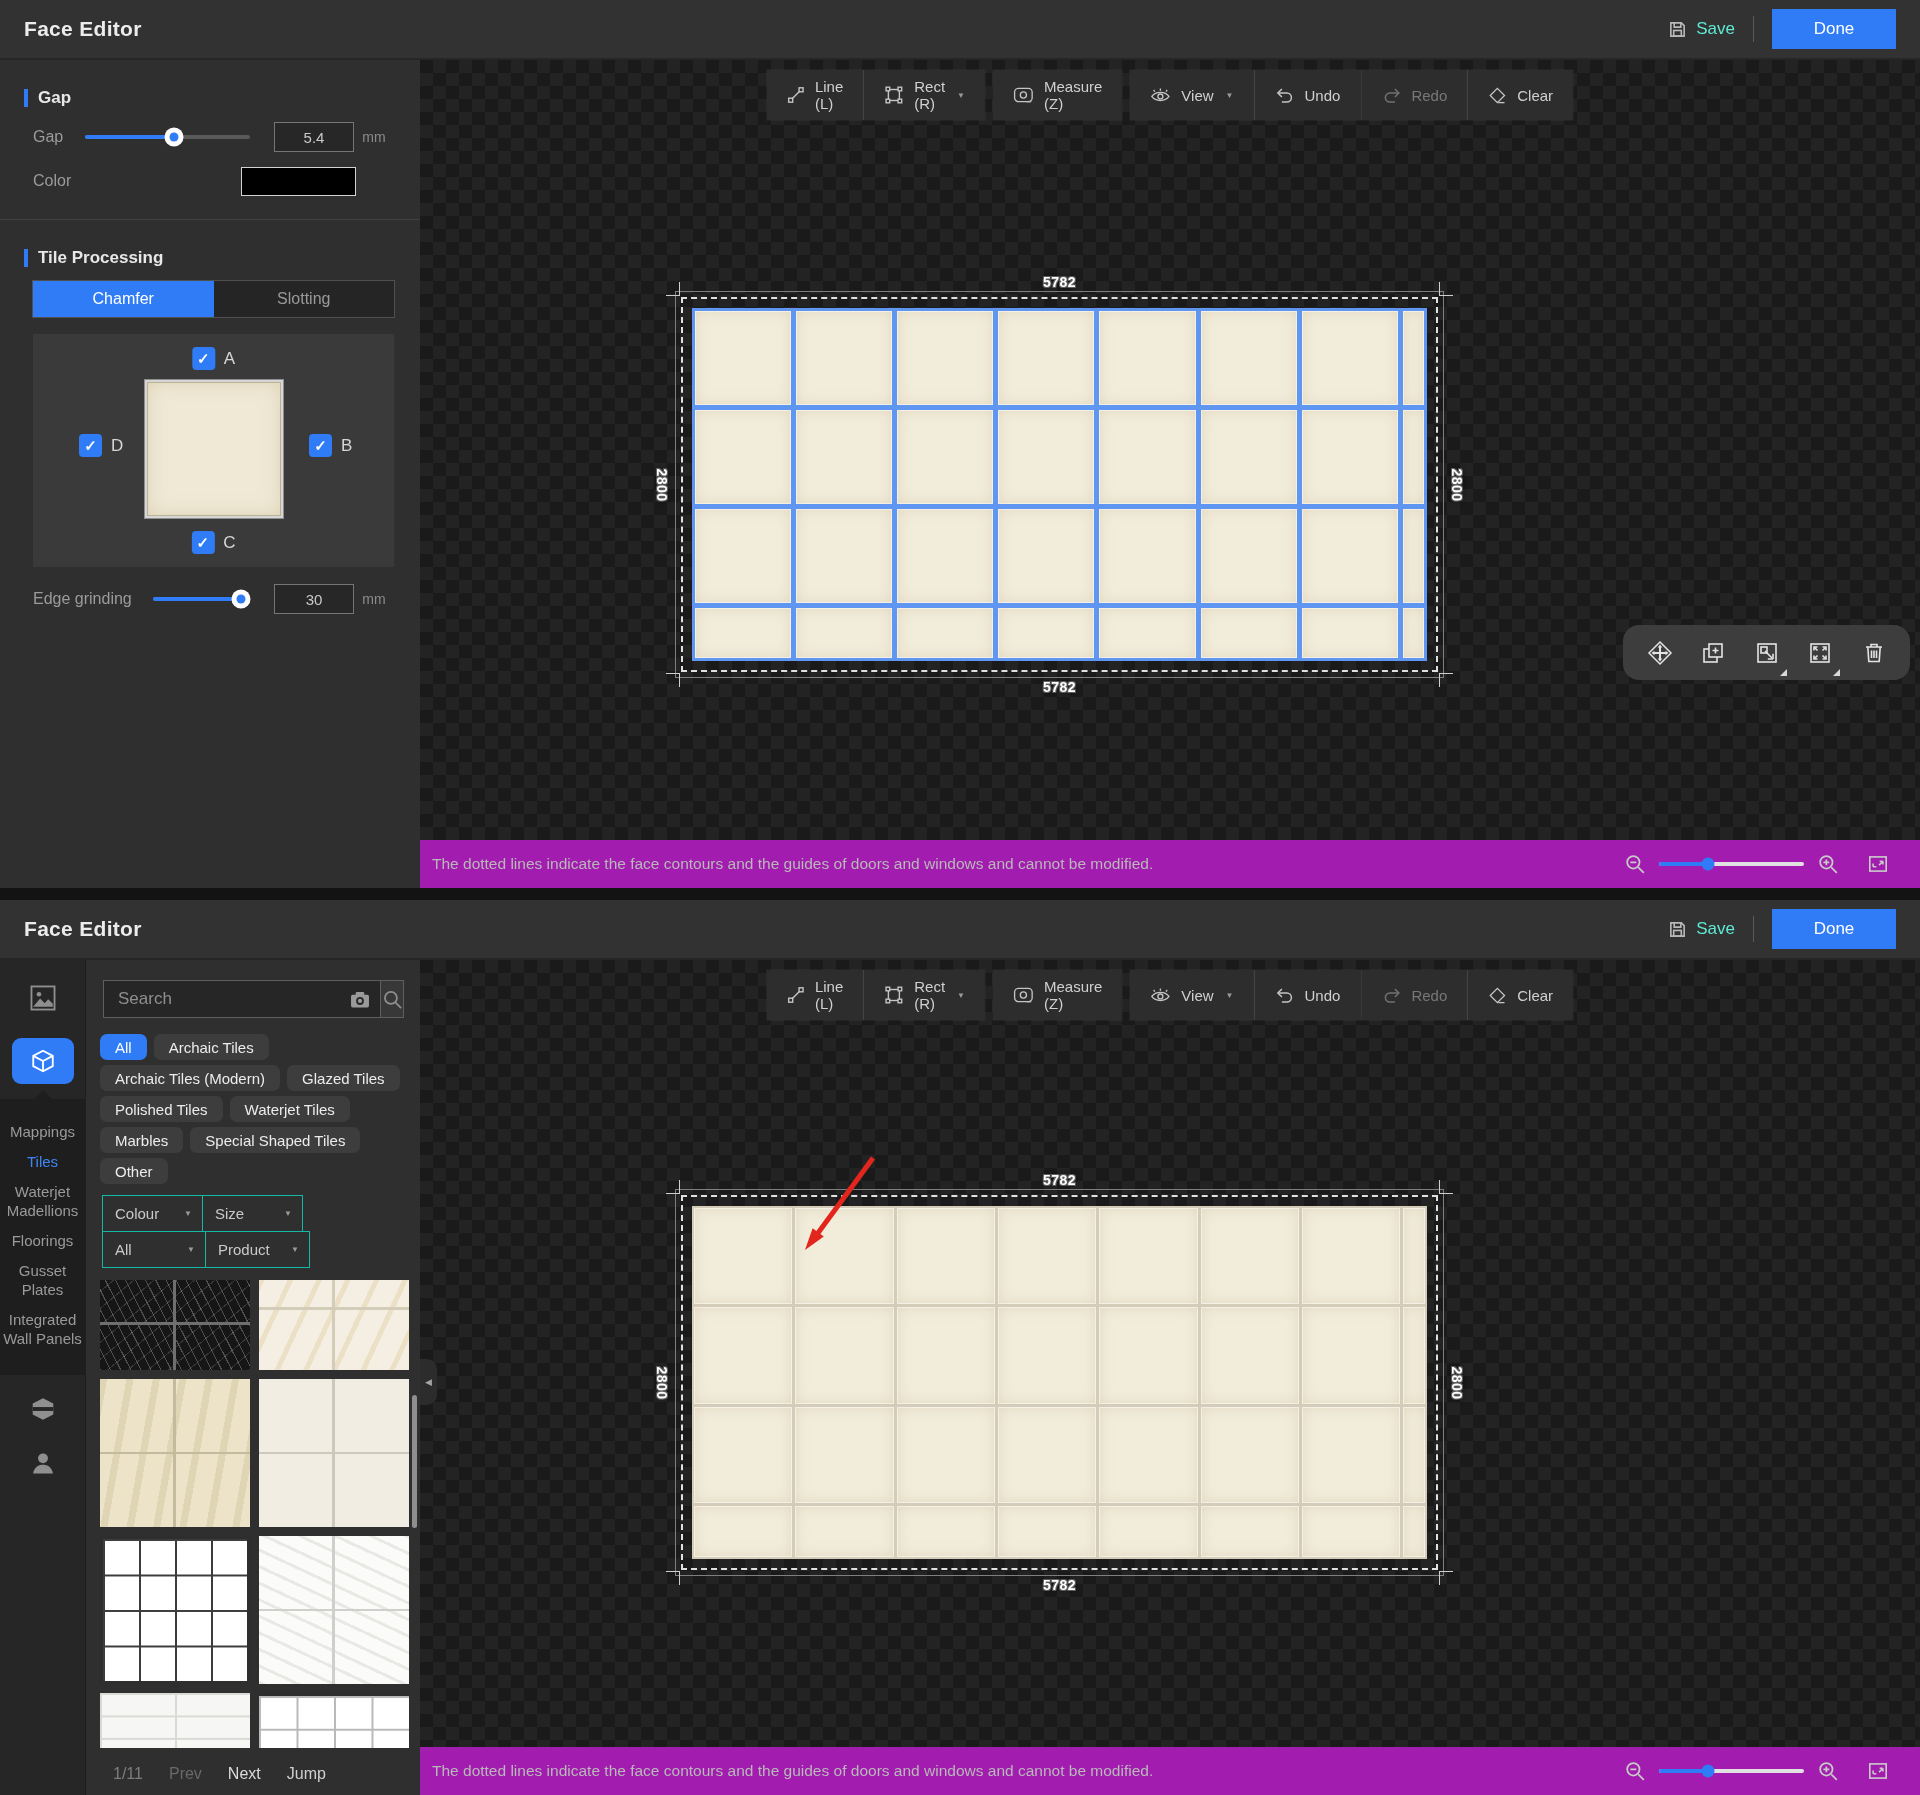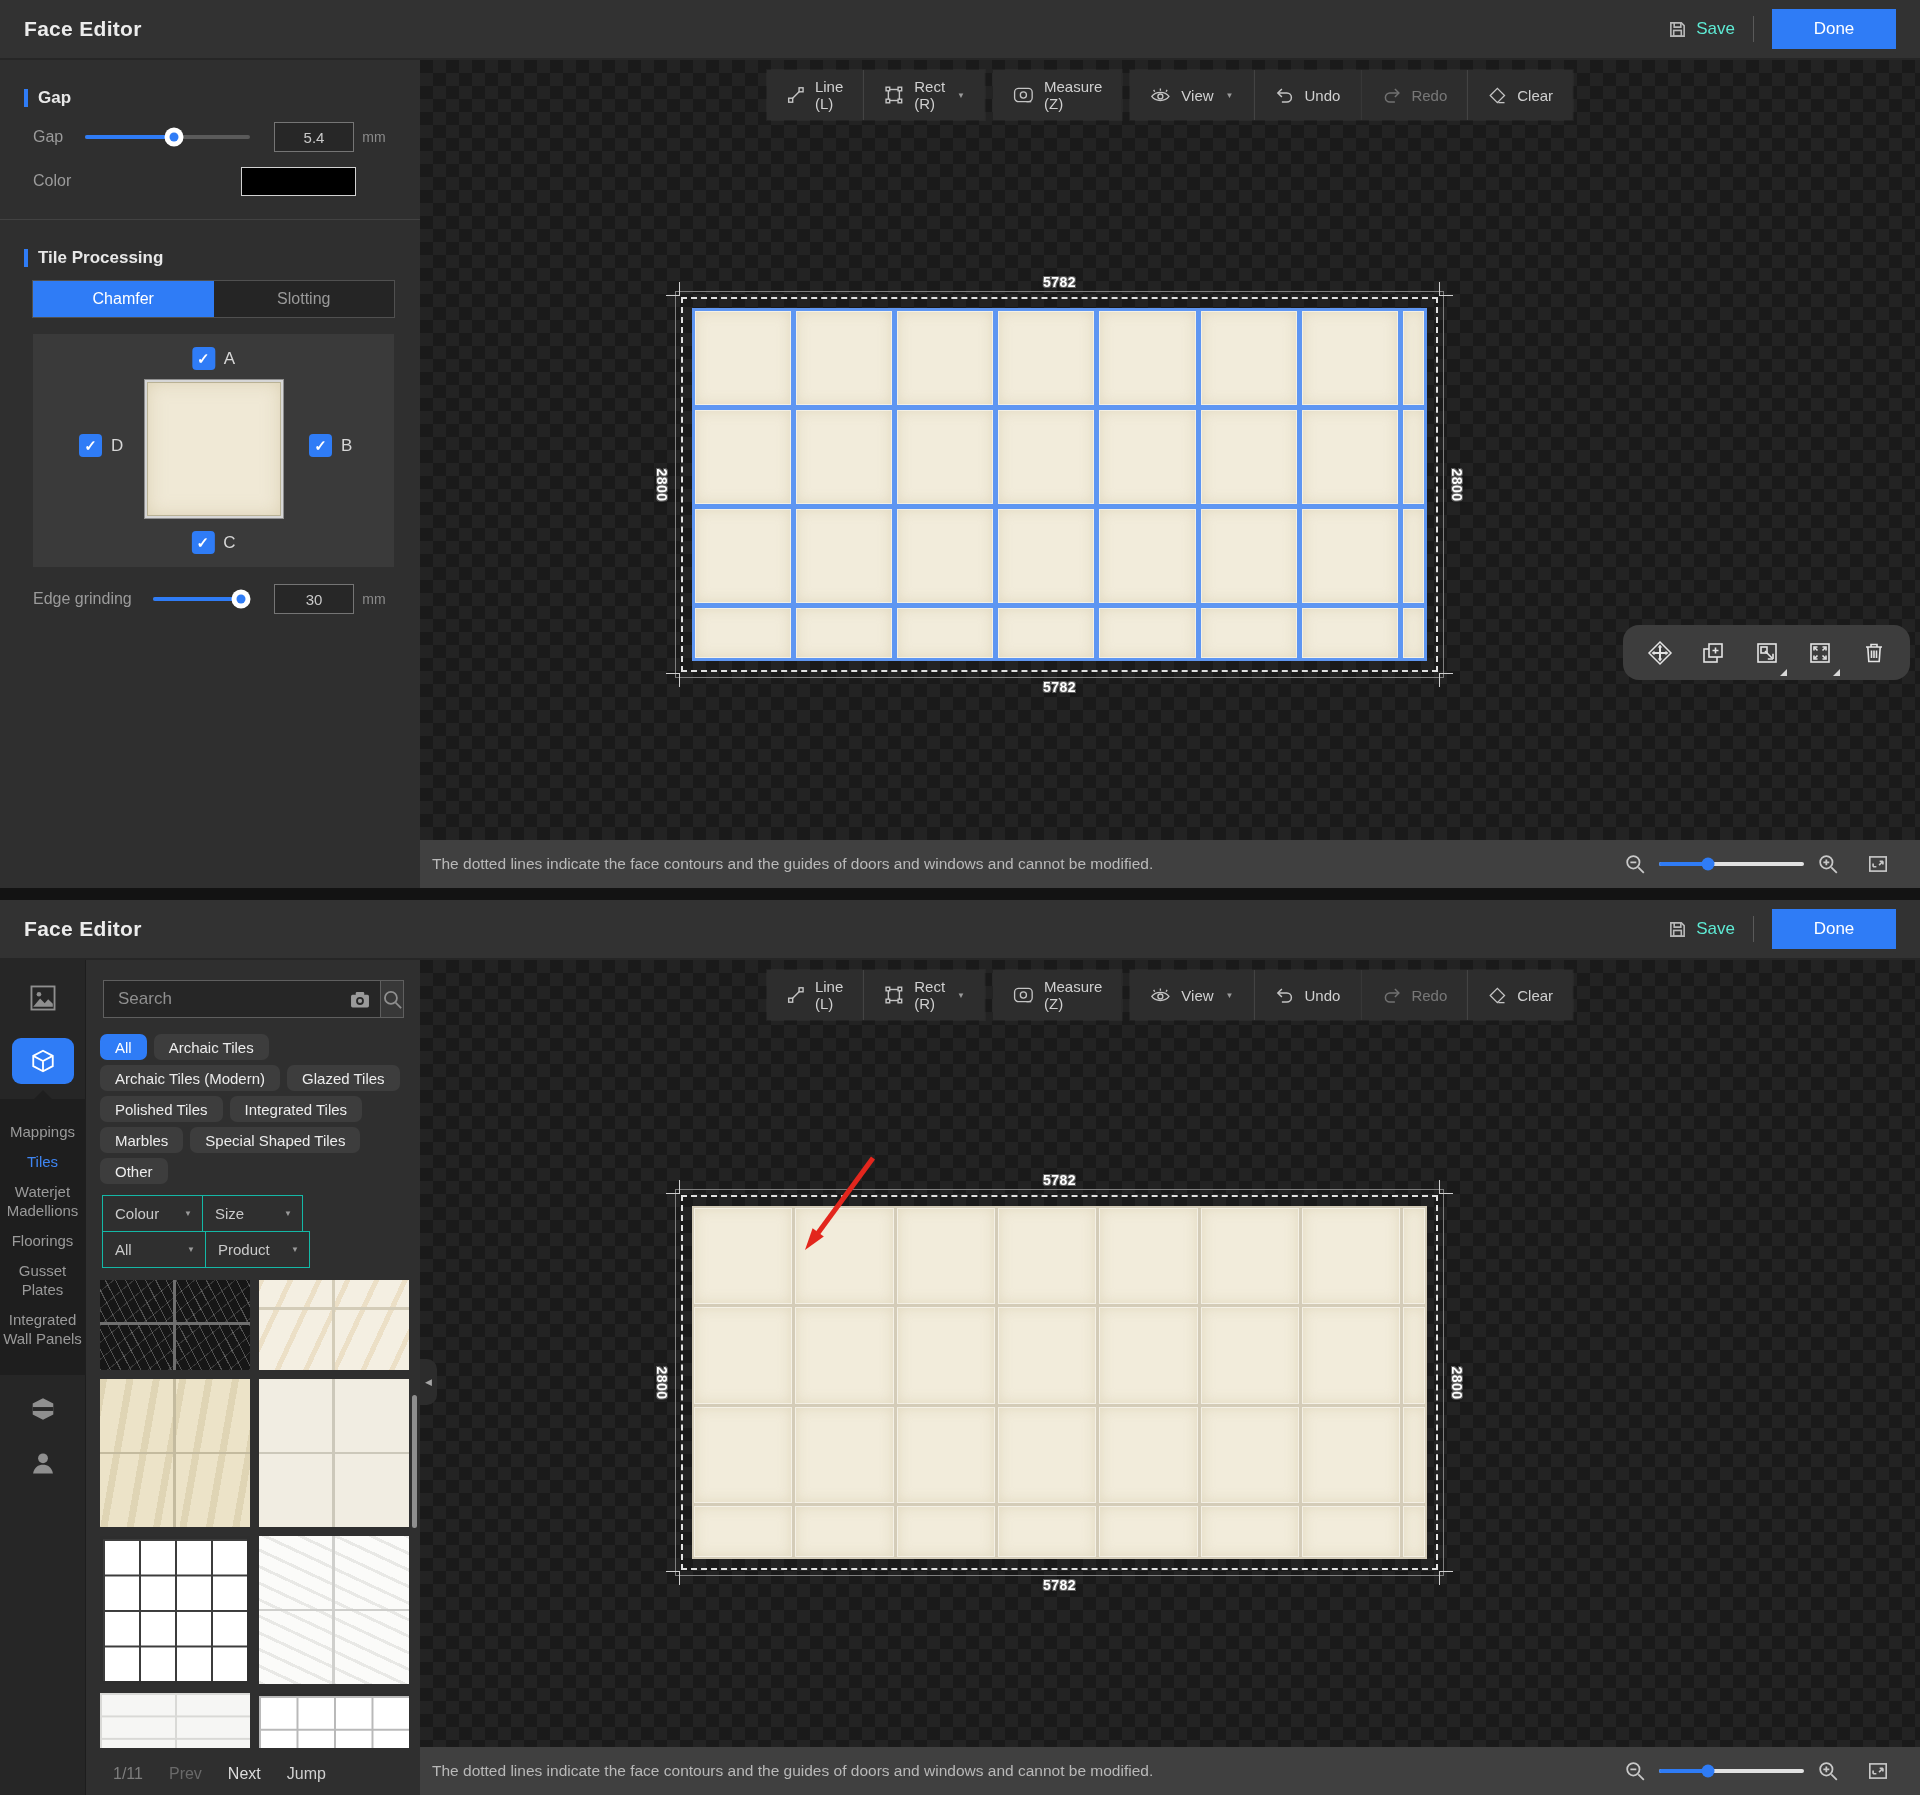--- a/index.html
+++ b/index.html
@@ -21,21 +21,21 @@
 .done{width:124px;height:40px;border-radius:0;background:var(--accent);color:#fff;
   font-size:17px;display:flex;align-items:center;justify-content:center;cursor:pointer}
 .divider-strip{height:12px;background:#131313}
 
 .section-body{display:flex}
 #body1{height:828px}
 #body2{height:835px}
 .rightcol{display:flex;flex-direction:column;width:1500px}
 .canvas{position:relative;flex:1;overflow:hidden;
   background:repeating-conic-gradient(#232323 0% 25%,#1a1a1a 0% 50%) 0 0/26px 26px}
-.statusbar{height:48px;background:#404040;display:flex;align-items:center;
+.statusbar{height:48px;background:#a21caf;display:flex;align-items:center;
   padding:0 30px 0 12px}
 .status-text{color:#b9b9b9;font-size:15.5px;flex:1}
 
 .settings{width:420px;background:var(--panel)}
 .settings-hdr{height:68px;display:flex;align-items:center;padding:0 24px;
   border-bottom:1px solid #454545}
 .settings-hdr .t{font-size:19px;font-weight:bold;color:#ececec;flex:1}
 .xclose{color:#c9c9c9;font-size:26px;line-height:1;cursor:pointer}
 .sec-title{display:flex;align-items:center;gap:10px;margin:28px 0 0 24px;
   font-size:17px;font-weight:bold;color:#e8e8e8}
@@ -544,21 +544,21 @@
               <path d="M13 13 L18.2 18.2"></path>
             </svg>
           </span>
       </div>
       <div class="chips" id="chips">
           <div class="chip active">All</div>
           <div class="chip">Archaic Tiles</div>
           <div class="chip">Archaic Tiles (Modern)</div>
           <div class="chip">Glazed Tiles</div>
           <div class="chip">Polished Tiles</div>
-          <div class="chip">Integrated Tiles</div>
+          <div class="chip">Waterjet Tiles</div>
           <div class="chip">Marbles</div>
           <div class="chip">Special Shaped Tiles</div>
           <div class="chip">Other</div>
         </div>
       <div class="filters">
         <div class="filter">
           <span class="fl">Colour</span>
           <span class="chev">▼</span>
         </div>
         <div class="filter">

